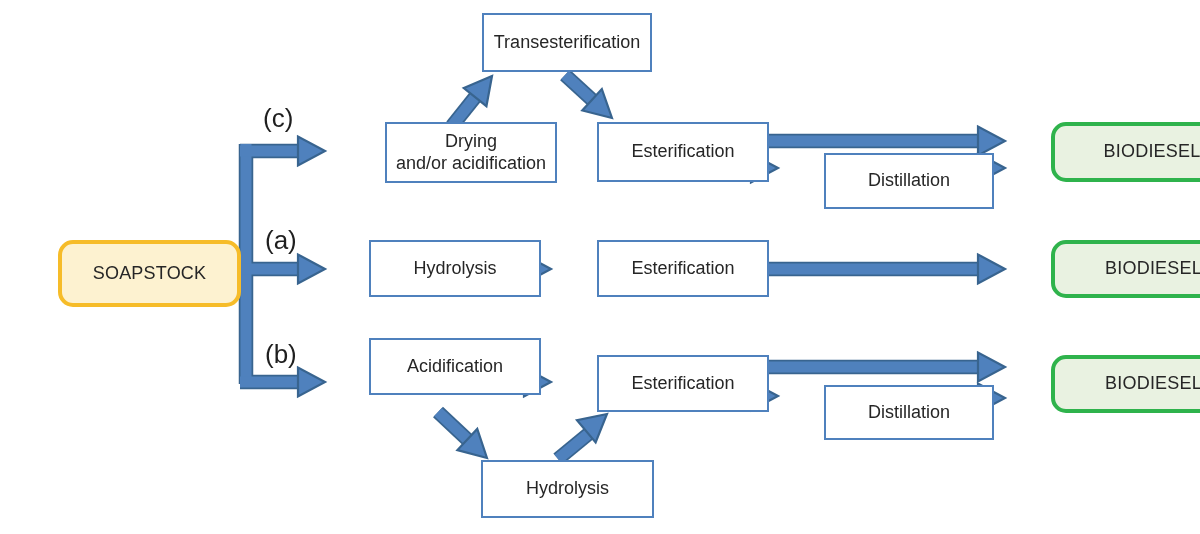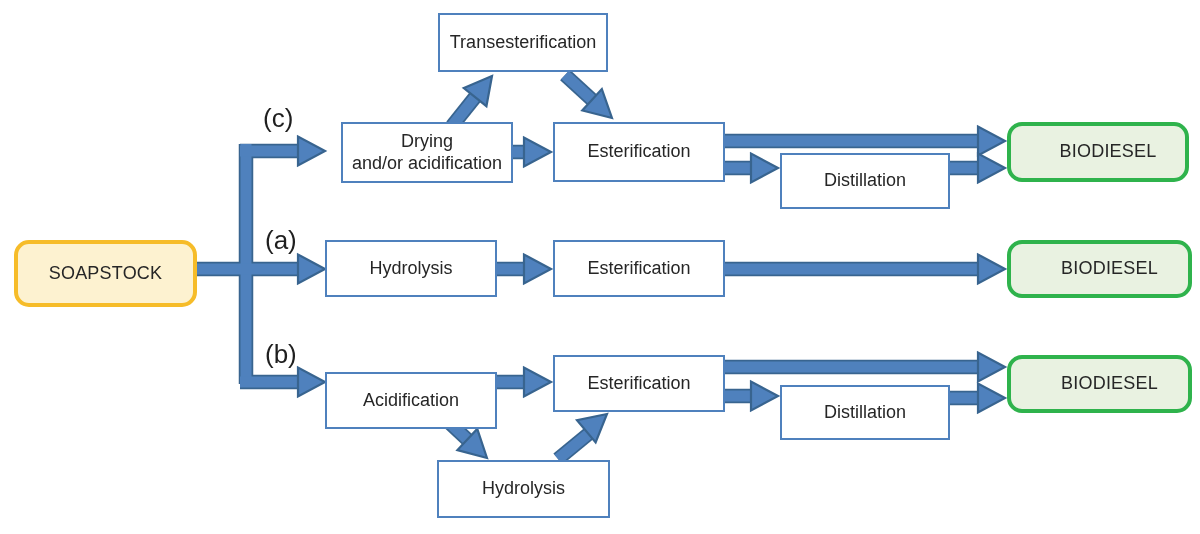--- a/index.html
+++ b/index.html
@@ -16,21 +16,21 @@
   html,body{margin:0;padding:0;background:#ffffff;}
   body{font-family:"Liberation Sans","DejaVu Sans",sans-serif;color:var(--text);}
   .canvas{position:relative;width:1200px;height:534px;background:#ffffff;overflow:hidden;}
   .arrows{position:absolute;left:0;top:0;width:1200px;height:534px;}
   .sh-o{fill:none;stroke:var(--arrow-outline);stroke-width:14.5;}
   .sh-i{fill:none;stroke:var(--arrow-fill);stroke-width:11;}
   .head{fill:var(--arrow-fill);stroke:var(--arrow-outline);stroke-width:2.2;stroke-linejoin:miter;}
   .node{
     position:absolute;display:flex;align-items:center;justify-content:center;
     text-align:center;box-sizing:border-box;background:var(--process-fill);
-    border:2.5px solid var(--process-border);font-size:18px;line-height:1.22;
+    border:2.5px solid var(--process-border);font-size:18px;line-height:1.22;margin-left:44px;
   }
   .terminal{
     border-radius:15px;border-width:4px;font-size:18px;letter-spacing:.2px;
   }
   .soapstock{background:var(--soapstock-fill);border-color:var(--soapstock-border);}
   .biodiesel{background:var(--biodiesel-fill);border-color:var(--biodiesel-border);padding-left:20px;}
   .route-label{
     position:absolute;font-size:26px;color:#1f1f1f;font-weight:400;
   }
 </style>
@@ -134,21 +134,21 @@
   <div class="node" style="left:325px;top:240px;width:172px;height:57px;">
     <span>Hydrolysis</span>
   </div>
   <div class="node" style="left:553px;top:240px;width:172px;height:57px;">
     <span>Esterification</span>
   </div>
   <div class="node terminal biodiesel" style="left:1007px;top:240px;width:185px;height:58px;">
     <span>BIODIESEL</span>
   </div>
 
-  <div class="node" style="left:325px;top:372px;width:172px;height:57px;">
+  <div class="node" style="left:325px;top:338px;width:172px;height:57px;">
     <span>Acidification</span>
   </div>
   <div class="node" style="left:553px;top:355px;width:172px;height:57px;">
     <span>Esterification</span>
   </div>
   <div class="node" style="left:780px;top:385px;width:170px;height:55px;">
     <span>Distillation</span>
   </div>
   <div class="node terminal biodiesel" style="left:1007px;top:355px;width:185px;height:58px;">
     <span>BIODIESEL</span>

